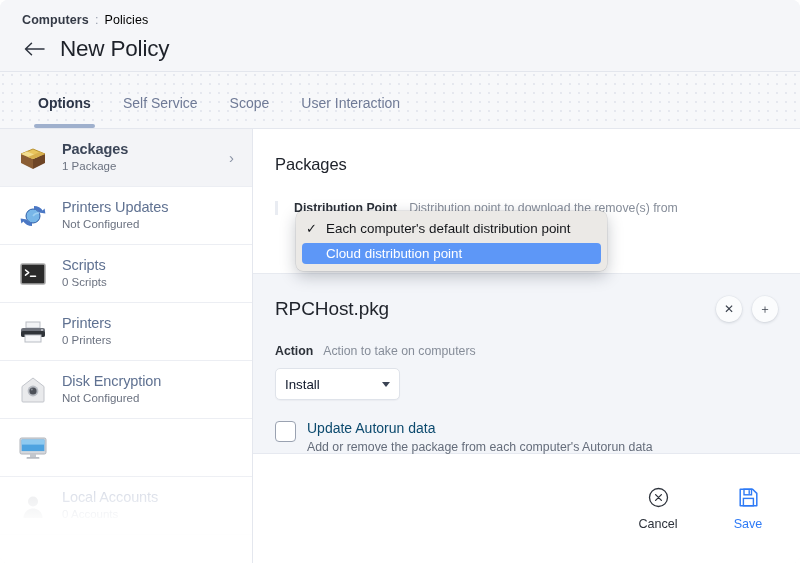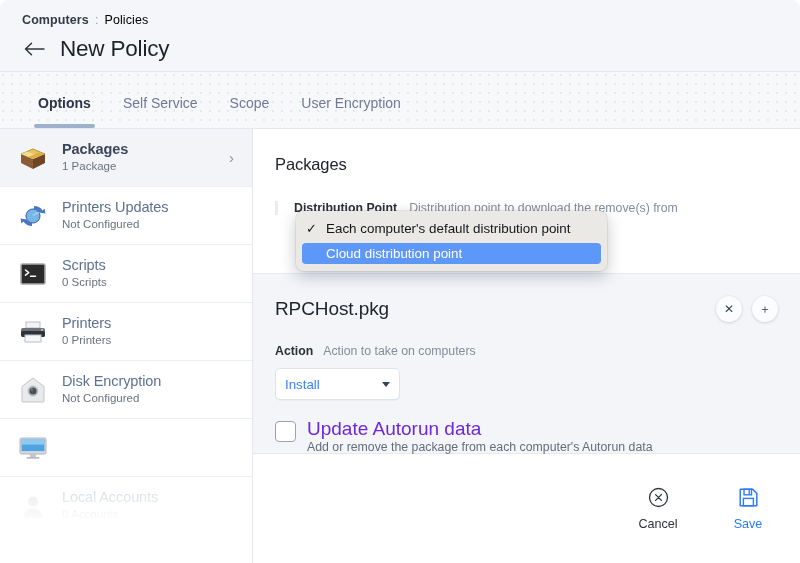--- a/index.html
+++ b/index.html
@@ -210,41 +210,41 @@
   .action-label { font-size: 12.3px; color: #2c3139; font-weight: bold; }
   .action-help { font-size: 12.3px; color: #868d99; }
   .select {
     margin-top: 10px;
     width: 125px; height: 32px;
     background: #ffffff;
     border: 1px solid #dfe3ea;
     border-radius: 5px;
     display: flex; align-items: center;
     padding: 0 9px;
-    font-size: 13.3px; color: #3b82f6;
+    font-size: 13.3px; color: #0f172a;
     cursor: pointer;
     box-shadow: 0 1px 1px rgba(40,50,70,.04);
   }
   .select-val { flex: 1 1 auto; }
   .caret {
     width: 0; height: 0;
     border-left: 4.5px solid transparent;
     border-right: 4.5px solid transparent;
     border-top: 5.5px solid #3b4354;
   }
   .check-row { display: flex; margin-top: 20px; }
   .checkbox {
     width: 21px; height: 21px; flex: 0 0 21px;
     border: 1.4px solid #9aa2b1;
     border-radius: 4px;
     background: #ffffff;
     margin-right: 11px; margin-top: 1px;
     cursor: pointer;
   }
-  .check-label { font-size: 19px; color: #6d28d9; line-height: 17px; }
+  .check-label { font-size: 14px; color: #0c4a6e; line-height: 17px; }
   .check-sub { font-size: 12.3px; color: #656d7b; line-height: 16px; margin-top: 2px; }
 
   
   .footer {
     position: absolute; left: 0; bottom: 0;
     width: 547px; height: 109px;
     background: #ffffff;
     display: flex; align-items: center; justify-content: flex-end;
     padding-right: 24px; gap: 34px;
   }
@@ -274,21 +274,21 @@
         </svg>
       </span>
       <span class="page-title">New Policy</span>
     </div>
   </div>
 
   <div class="tabbar">
     <div class="tab active">Options</div>
     <div class="tab">Self Service</div>
     <div class="tab">Scope</div>
-    <div class="tab">User Encryption</div>
+    <div class="tab">User Interaction</div>
   </div>
 
   <div class="body">
 
     <div class="sidebar">
 
       <div class="side-item selected">
         <span class="side-ico">
           <svg width="30" height="26" viewBox="0 0 30 26" aria-hidden="true">
             <path d="M3 9l12-5 12 5-12 5z" fill="#e8c45c" stroke="#b8912f" stroke-width="1"></path>

